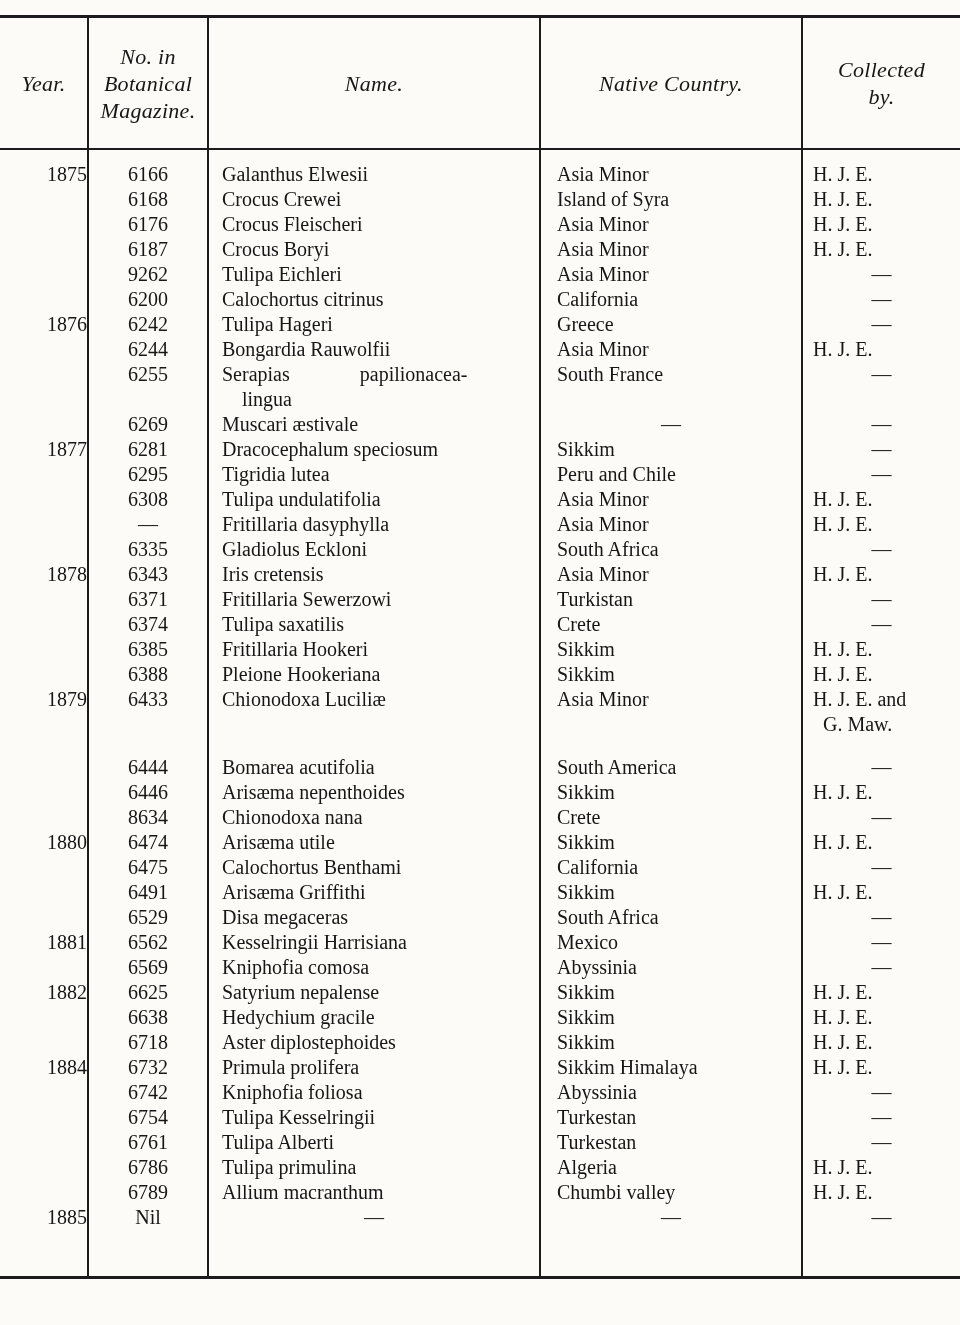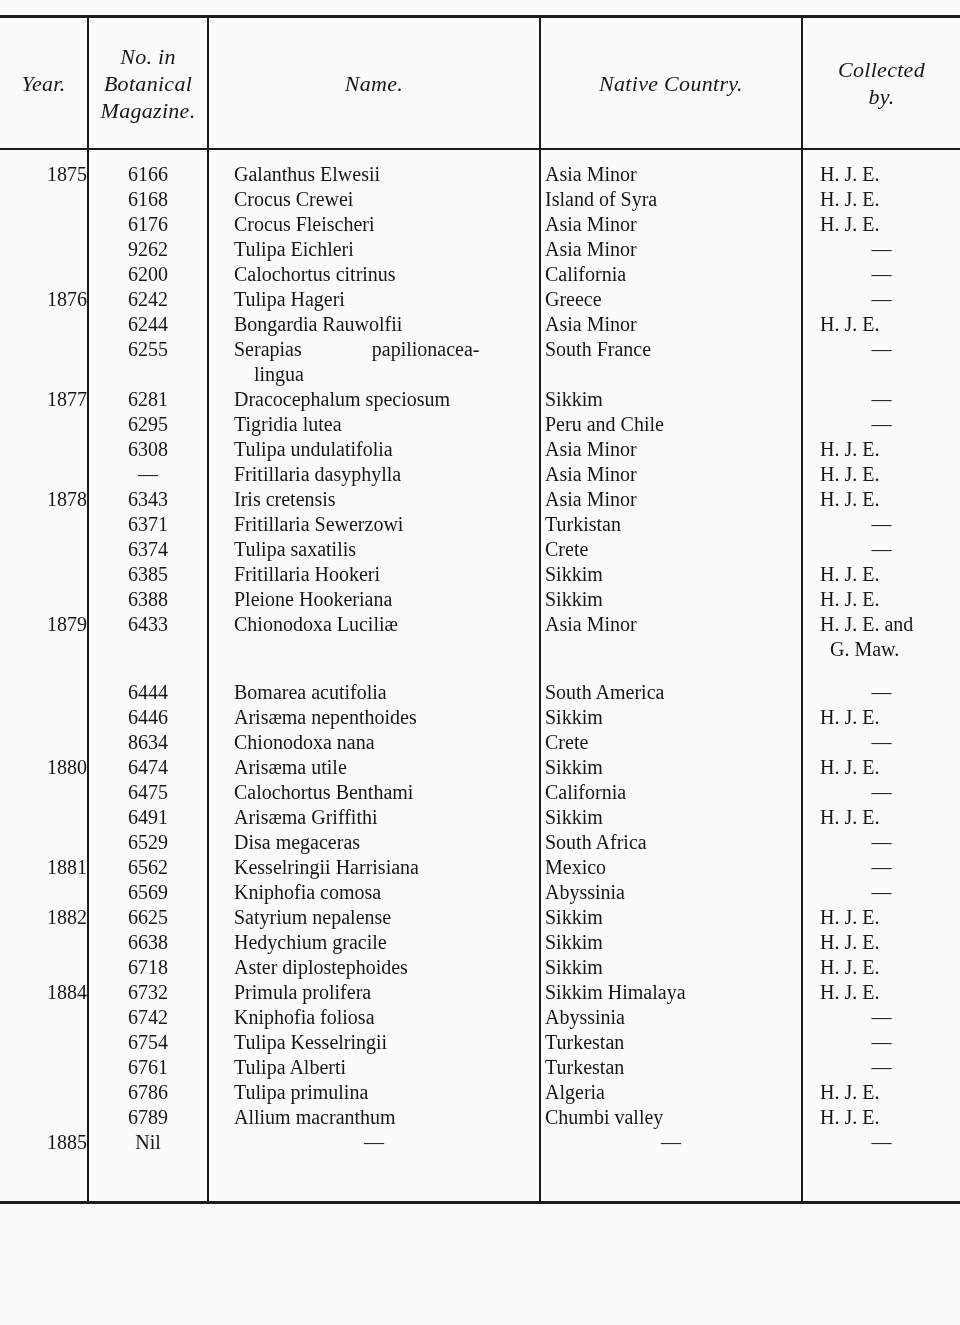--- a/index.html
+++ b/index.html
@@ -49,23 +49,23 @@
     vertical-align:top;
     white-space:pre-line;
     padding:0;
   }
   tbody tr:first-child td{padding-top:12px;}
   tbody tr:last-child td{padding-bottom:46px;}
   tbody tr.gap td{padding-top:18px;}
 
   td.cell-year{text-align:right;}
   td.cell-no{text-align:center;}
-  td.cell-name{padding-left:25px;}
-  td.cell-country{padding-left:4px;}
-  td.cell-collected{padding-left:17px;}
+  td.cell-name{padding-left:13px;}
+  td.cell-country{padding-left:16px;}
+  td.cell-collected{padding-left:10px;}
   td.dash{text-align:center;padding-left:0;padding-right:0;}
 </style>
 </head>
 <body>
 
 <div class="sheet">
   <table class="specimens">
     <colgroup>
       <col class="c-year">
         <col class="c-no">
@@ -102,20 +102,27 @@
         </tr>
         <tr>
           <td class="cell-year vline"></td>
           <td class="cell-no vline">6176</td>
           <td class="cell-name vline">Crocus Fleischeri</td>
           <td class="cell-country vline">Asia Minor</td>
           <td class="cell-collected">H. J. E.</td>
         </tr>
         <tr>
           <td class="cell-year vline"></td>
+          <td class="cell-no vline">6187</td>
+          <td class="cell-name vline">Crocus Boryi</td>
+          <td class="cell-country vline">Asia Minor</td>
+          <td class="cell-collected">H. J. E.</td>
+        </tr>
+        <tr>
+          <td class="cell-year vline"></td>
           <td class="cell-no vline">9262</td>
           <td class="cell-name vline">Tulipa Eichleri</td>
           <td class="cell-country vline">Asia Minor</td>
           <td class="cell-collected dash">—</td>
         </tr>
         <tr>
           <td class="cell-year vline"></td>
           <td class="cell-no vline">6200</td>
           <td class="cell-name vline">Calochortus citrinus</td>
           <td class="cell-country vline">California</td>
@@ -137,20 +144,27 @@
         </tr>
         <tr>
           <td class="cell-year vline"></td>
           <td class="cell-no vline">6255</td>
           <td class="cell-name vline">Serapias    papilionacea-
   lingua</td>
           <td class="cell-country vline">South France</td>
           <td class="cell-collected dash">—</td>
         </tr>
         <tr>
+          <td class="cell-year vline"></td>
+          <td class="cell-no vline">6269</td>
+          <td class="cell-name vline">Muscari æstivale</td>
+          <td class="cell-country vline dash">—</td>
+          <td class="cell-collected dash">—</td>
+        </tr>
+        <tr>
           <td class="cell-year vline">1877</td>
           <td class="cell-no vline">6281</td>
           <td class="cell-name vline">Dracocephalum speciosum</td>
           <td class="cell-country vline">Sikkim</td>
           <td class="cell-collected dash">—</td>
         </tr>
         <tr>
           <td class="cell-year vline"></td>
           <td class="cell-no vline">6295</td>
           <td class="cell-name vline">Tigridia lutea</td>
@@ -163,20 +177,27 @@
           <td class="cell-name vline">Tulipa undulatifolia</td>
           <td class="cell-country vline">Asia Minor</td>
           <td class="cell-collected">H. J. E.</td>
         </tr>
         <tr>
           <td class="cell-year vline"></td>
           <td class="cell-no vline dash">—</td>
           <td class="cell-name vline">Fritillaria dasyphylla</td>
           <td class="cell-country vline">Asia Minor</td>
           <td class="cell-collected">H. J. E.</td>
+        </tr>
+        <tr>
+          <td class="cell-year vline"></td>
+          <td class="cell-no vline">6335</td>
+          <td class="cell-name vline">Gladiolus Eckloni</td>
+          <td class="cell-country vline">South Africa</td>
+          <td class="cell-collected dash">—</td>
         </tr>
         <tr>
           <td class="cell-year vline">1878</td>
           <td class="cell-no vline">6343</td>
           <td class="cell-name vline">Iris cretensis</td>
           <td class="cell-country vline">Asia Minor</td>
           <td class="cell-collected">H. J. E.</td>
         </tr>
         <tr>
           <td class="cell-year vline"></td>

